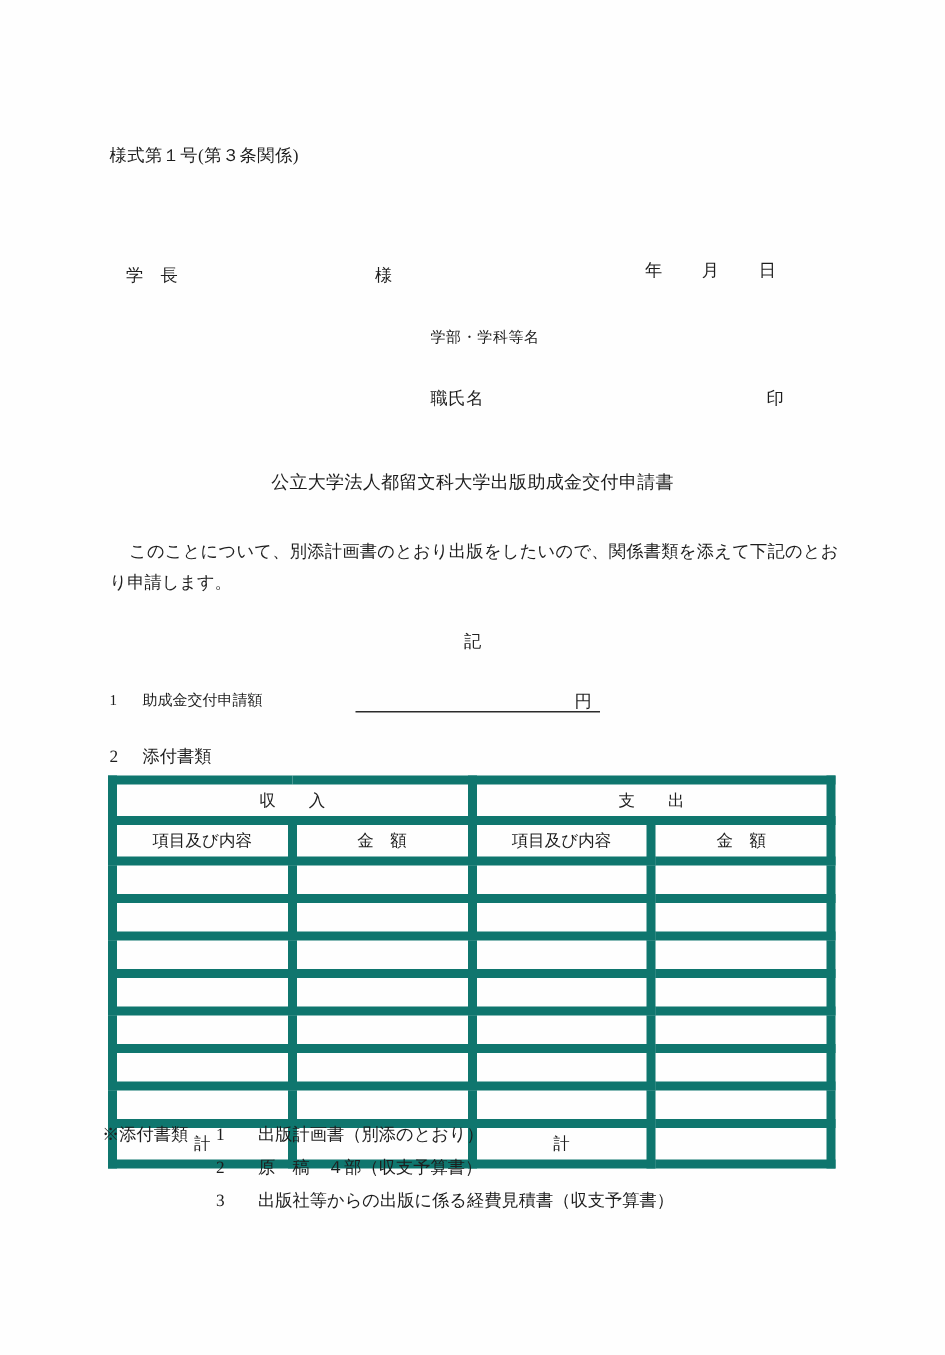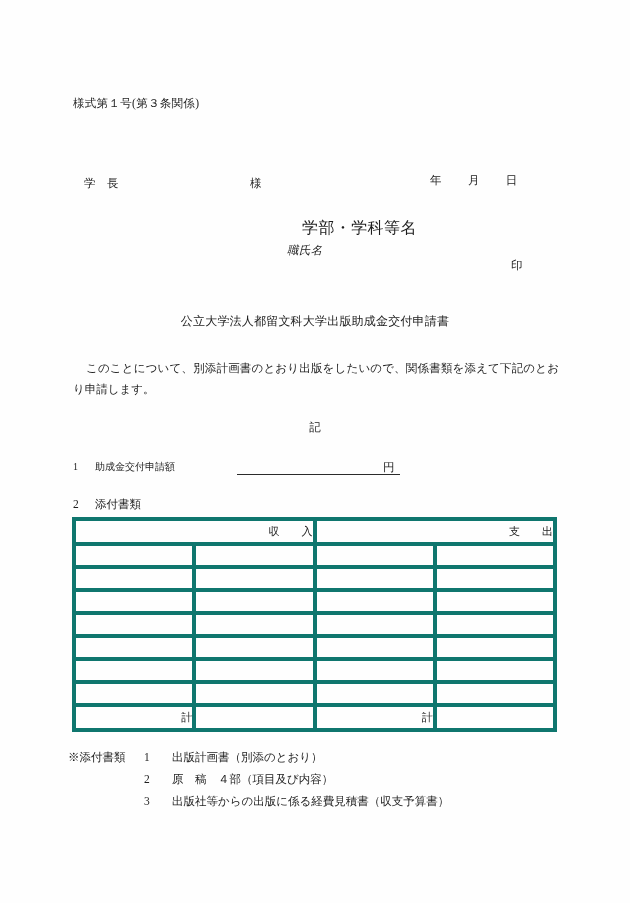--- a/index.html
+++ b/index.html
@@ -50,31 +50,30 @@
     top: 176px;
     font-size: 11.5px;
   }
   .sama-pos {
     left: 250px;
     top: 176px;
     font-size: 11.5px;
   }
 
   .dept-name {
-    left: 302px;
+    left: 287px;
     top: 218px;
-    font-size: 16px;
+    font-size: 10px;
     letter-spacing: 0.4px;
   }
   .post-name {
     left: 287px;
-    top: 243px;
+    top: 258px;
     font-size: 11.5px;
     letter-spacing: 0.4px;
-    font-style: italic;
   }
   .seal {
     left: 511px;
     top: 258px;
     font-size: 11.5px;
   }
 
   .doc-title {
     left: 0;
     top: 313px;
@@ -136,24 +135,24 @@
   .budget-table {
     position: absolute;
     left: 72px;
     top: 517px;
     width: 485px;
     border-collapse: collapse;
     table-layout: fixed;
     font-size: 11px;
   }
   .budget-table td, .budget-table th {
-    border: 4px solid #0f766e;
+    border: 6px solid #0f766e;
     height: 19px;
     padding: 0;
-    text-align: right;
+    text-align: center;
     vertical-align: middle;
     font-weight: normal;
     font-size: 11px;
   }
   .budget-table .grouphead td { height: 21px; }
   .budget-table .colhead td { height: 21px; }
   .budget-table .datarow td { height: 19px; }
   .budget-table .totalrow td { height: 21px; }
 
   
@@ -196,20 +195,26 @@
   <div class="abs sec1-yen">円</div>
 
   <div class="abs sec2"><span class="num">2</span><span>添付書類</span></div>
 
   <table class="budget-table">
     <tbody>
       <tr class="grouphead">
         <td colspan="2">収　　入</td>
         <td colspan="2">支　　出</td>
       </tr>
+      <tr class="colhead">
+        <td style="width:135px">項目及び内容</td>
+        <td style="width:107px">金　額</td>
+        <td style="width:135px">項目及び内容</td>
+        <td style="width:108px">金　額</td>
+      </tr>
       <tr class="datarow">
         <td></td>
         <td></td>
         <td></td>
         <td></td>
       </tr>
       <tr class="datarow">
         <td></td>
         <td></td>
         <td></td>
@@ -249,17 +254,17 @@
         <td>計</td>
         <td></td>
         <td>計</td>
         <td></td>
       </tr>
     </tbody>
   </table>
 
   <div class="attach">
     <div class="attach-row"><span class="attach-label">※添付書類</span><span class="attach-num">1</span><span>出版計画書（別添のとおり）</span></div>
-    <div class="attach-row"><span class="attach-indent"></span><span class="attach-num">2</span><span>原　稿　４部（項目及び内容）</span></div>
+    <div class="attach-row"><span class="attach-indent"></span><span class="attach-num">2</span><span>原　稿　４部（収支予算書）</span></div>
     <div class="attach-row"><span class="attach-indent"></span><span class="attach-num">3</span><span>出版社等からの出版に係る経費見積書（収支予算書）</span></div>
   </div>
 
 </div>
 
 </body></html>

